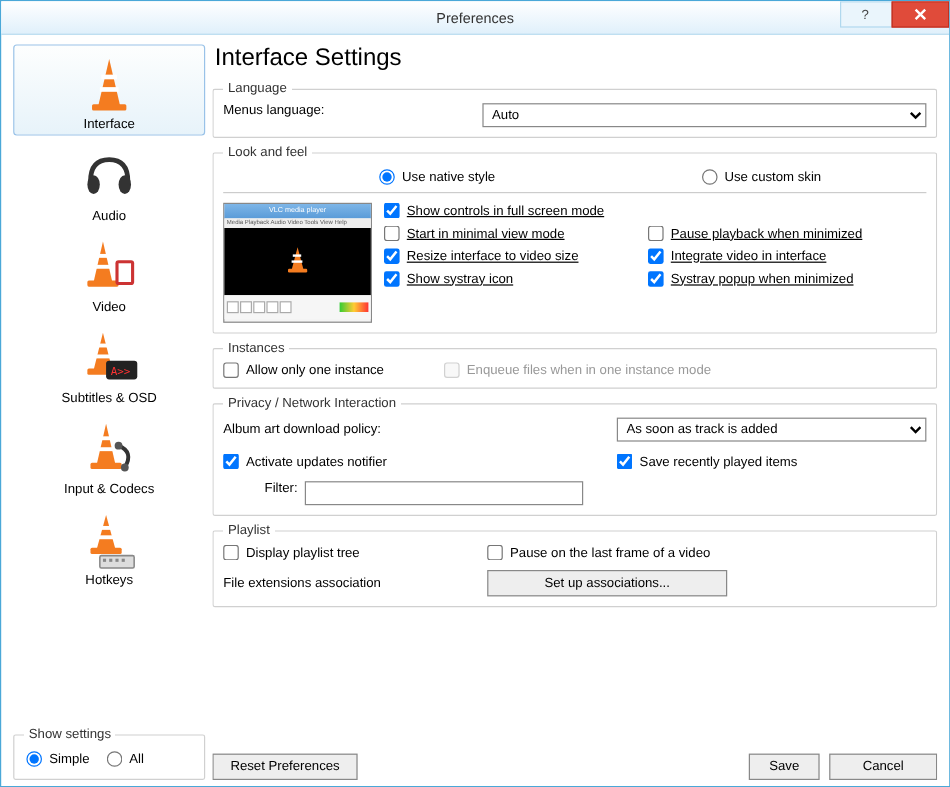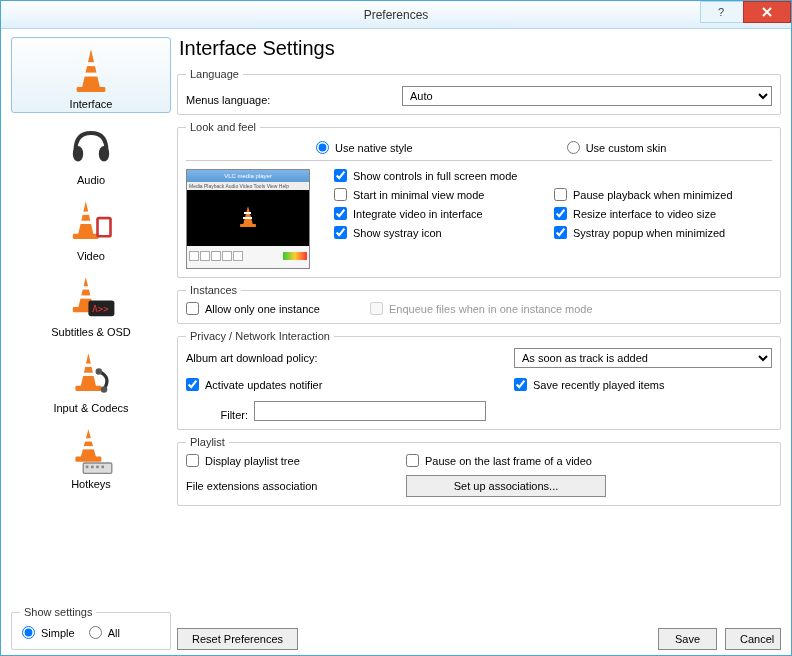--- a/index.html
+++ b/index.html
@@ -15,29 +15,29 @@
 .side-item { display:flex; flex-direction:column; align-items:center; padding:6px 4px 2px 4px; cursor:pointer; border:1px solid transparent; border-radius:3px; }
 .side-item.selected { border:1px solid #99c2e8; background:linear-gradient(#fdfefe,#e7f3fa); }
 .side-item .icon { width:52px; height:52px; display:flex; align-items:center; justify-content:center; }
 .side-item .label { margin-top:2px; font-size:11px; }
 fieldset { border:1px solid #d0d0d0; border-radius:2px; margin:0; padding:6px 8px 8px 8px; }
 legend { font-size:11px; color:#333; padding:0 4px; }
 .show-settings { margin-top:auto; }
 .radio-row { display:flex; gap:14px; align-items:center; padding:2px 2px; }
 .main { flex:1; display:flex; flex-direction:column; gap:6px; overflow:hidden; }
 h1 { font-size:20px; font-weight:normal; font-family:"Segoe UI",Tahoma,sans-serif; margin:0 0 2px 2px; }
-.row { display:flex; align-items:flex-end; gap:6px; }
+.row { display:flex; align-items:flex-start; gap:6px; }
 .lbl { font-size:11px; }
 select, input[type=text] { font-family:inherit; font-size:11px; height:20px; border:1px solid #888; padding:1px 3px; background:#fff; }
 select { appearance:auto; }
 button { font-family:inherit; font-size:11px; height:22px; padding:2px 14px; background:#eee; border:1px solid #888; cursor:pointer; }
 .checkbox { display:flex; align-items:center; gap:6px; font-size:11px; }
 .checkbox input { margin:0; }
-.lookfeel-top { display:flex; gap:34px; padding:2px 0 6px 130px; border-bottom:1px solid #ccc; margin-bottom:8px; }
-.lookfeel-body { display:flex; gap:24px; }
+.lookfeel-top { display:flex; gap:52px; padding:2px 0 6px 130px; border-bottom:1px solid #ccc; margin-bottom:8px; }
+.lookfeel-body { display:flex; gap:10px;text-decoration:underline; }
 .preview { width:124px; height:100px; border:0; position:relative; flex-shrink:0; }
 .preview .win { position:absolute; inset:0; border:1px solid #888; background:#f4f4f4; }
 .preview .wt { height:12px; background:linear-gradient(#7eb6e8,#5a9bd8); display:flex; align-items:center; justify-content:center; font-size:6px; color:#fff; }
 .preview .menu { height:8px; background:#eee; font-size:5px; color:#555; padding-left:2px; line-height:8px; overflow:hidden; }
 .preview .vid { height:56px; background:#000; display:flex; align-items:center; justify-content:center; }
 .preview .ctrl { height:20px; background:#f6f6f6; display:flex; align-items:center; gap:1px; padding:0 2px; }
 .preview .cbtn { width:10px; height:10px; background:#fff; border:1px solid #aaa; }
 .lookfeel-cols { flex:1; display:grid; grid-template-columns: 200px 1fr; gap:6px 20px; align-content:start; }
 .span2 { grid-column:1 / span 2; }
 .instances-row { display:flex; gap:50px; }
@@ -223,25 +223,25 @@
           <label class="checkbox">
               <input type="checkbox" style="">
               <span>Start in minimal view mode</span>
             </label>
           <label class="checkbox">
               <input type="checkbox" style="">
               <span>Pause playback when minimized</span>
             </label>
           <label class="checkbox">
               <input type="checkbox" checked="" style="">
+              <span>Resize interface to video size</span>
+            </label>
+          <label class="checkbox">
+              <input type="checkbox" checked="" style="">
               <span>Integrate video in interface</span>
-            </label>
-          <label class="checkbox">
-              <input type="checkbox" checked="" style="">
-              <span>Resize interface to video size</span>
             </label>
           <label class="checkbox">
               <input type="checkbox" checked="" style="">
               <span>Show systray icon</span>
             </label>
           <label class="checkbox">
               <input type="checkbox" checked="" style="">
               <span>Systray popup when minimized</span>
             </label>
         </div>
@@ -297,16 +297,16 @@
           </label>
         <span class="lbl">File extensions association</span>
         <button style="width:200px">Set up associations...</button>
       </div>
     </fieldset>
 
     <div class="footer">
       <button>Reset Preferences</button>
       <div class="spacer"></div>
       <button style="width:59px">Save</button>
-      <button style="width:56px;margin-left:8px">Cancel</button>
+      <button style="width:90px;margin-left:8px">Cancel</button>
     </div>
   </div>
 </div>
 
 </body></html>

